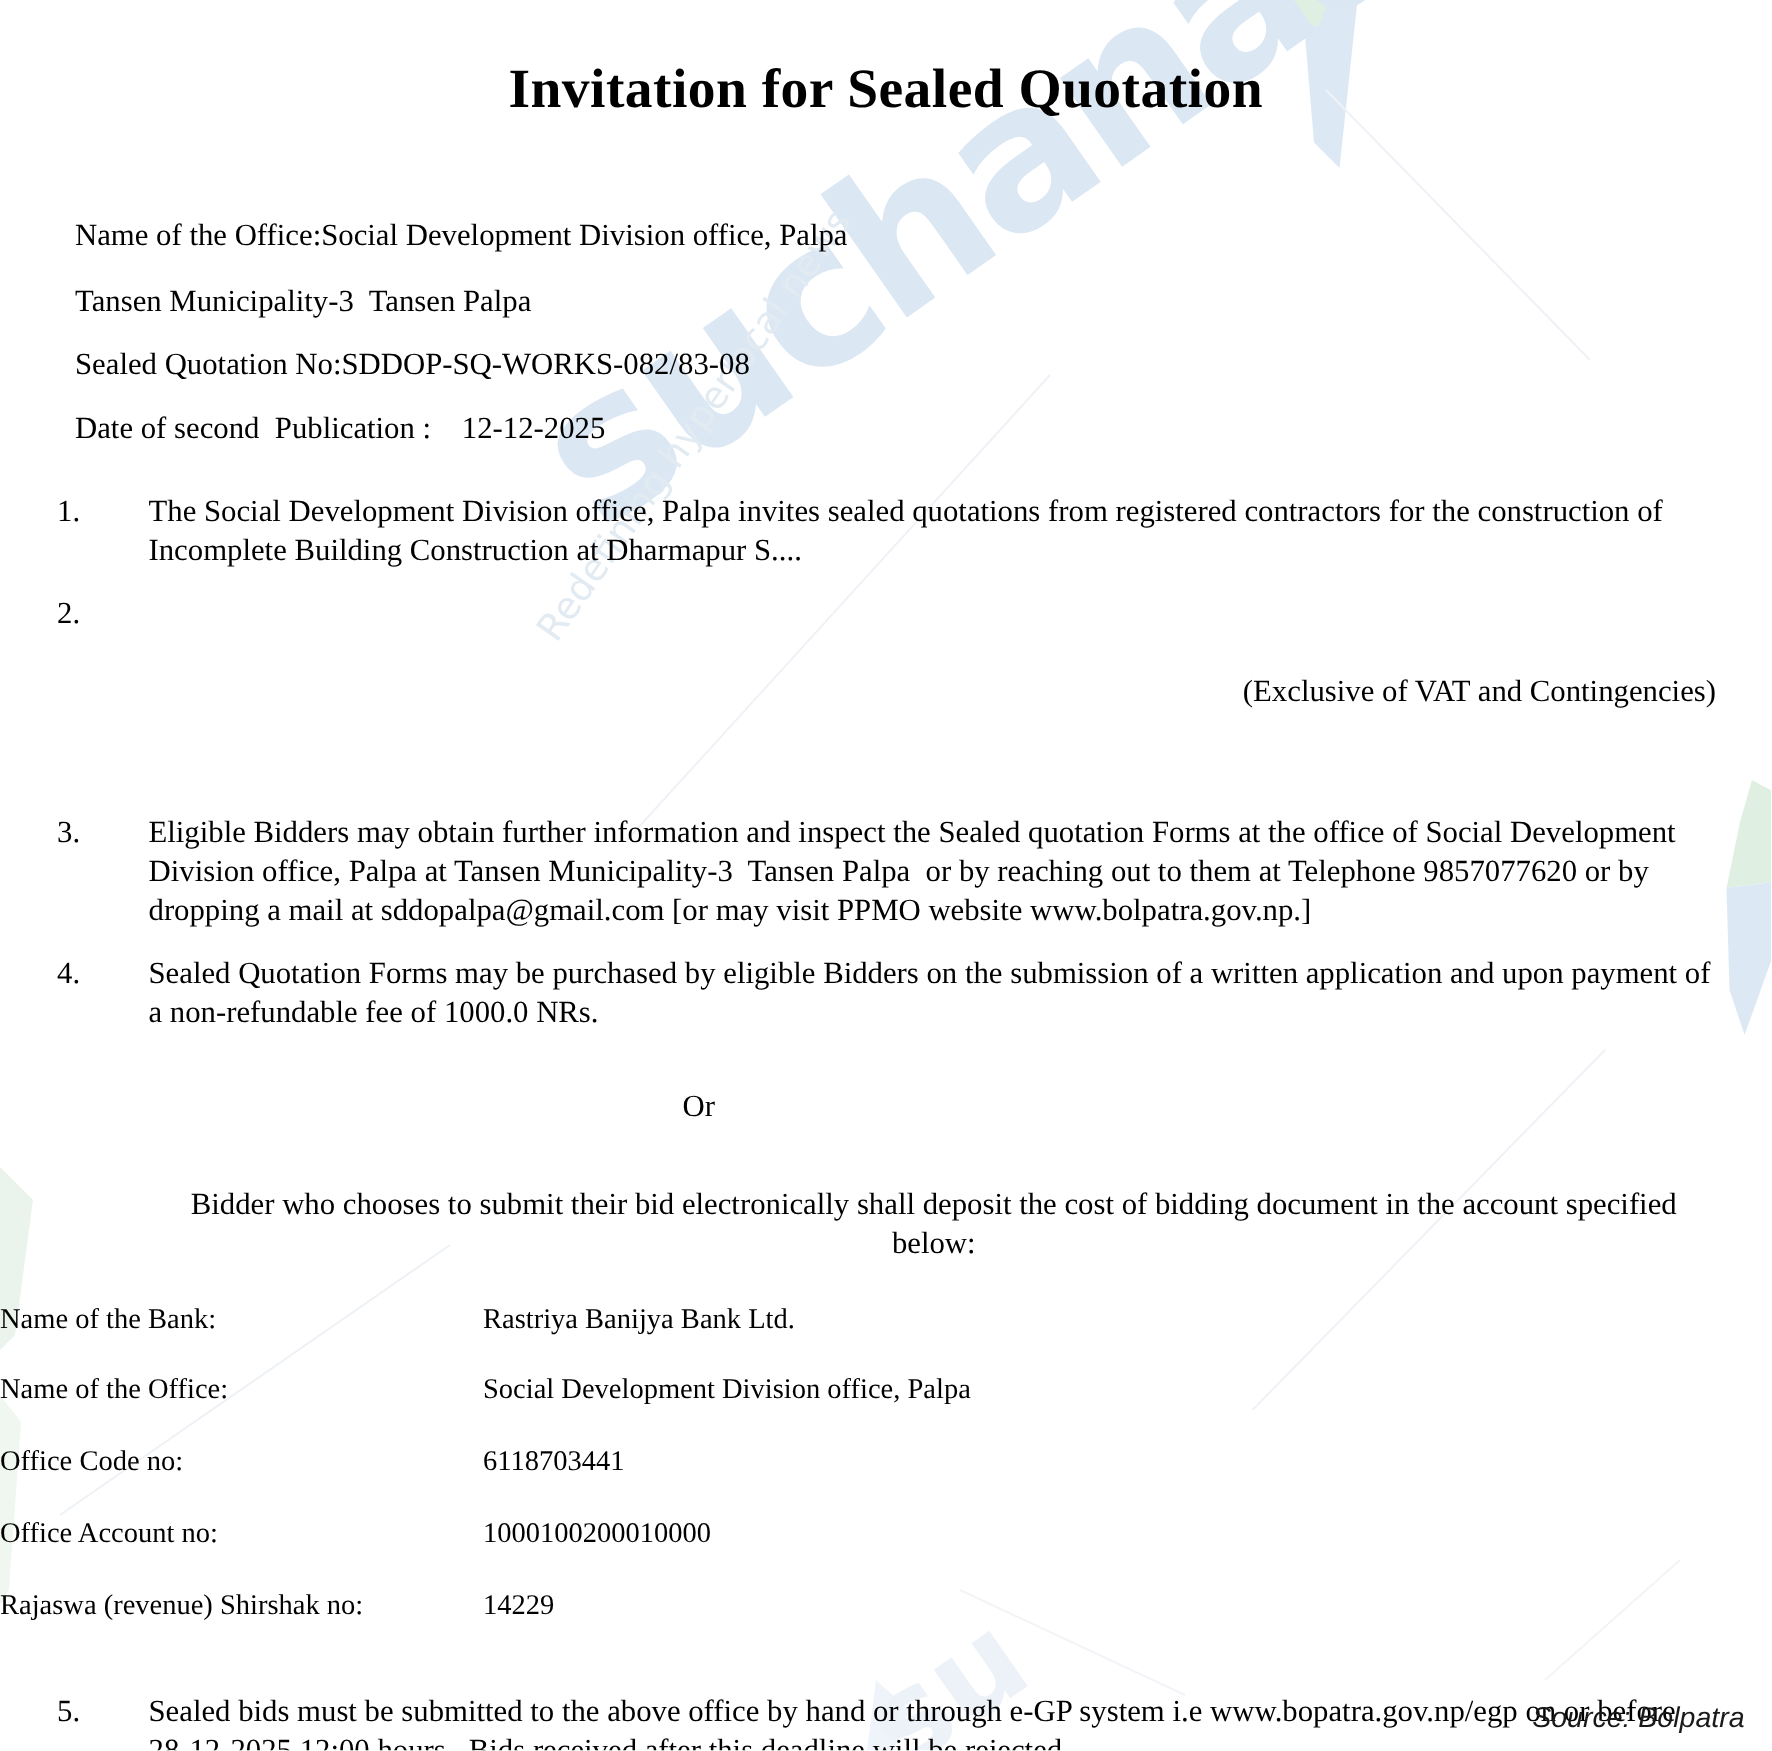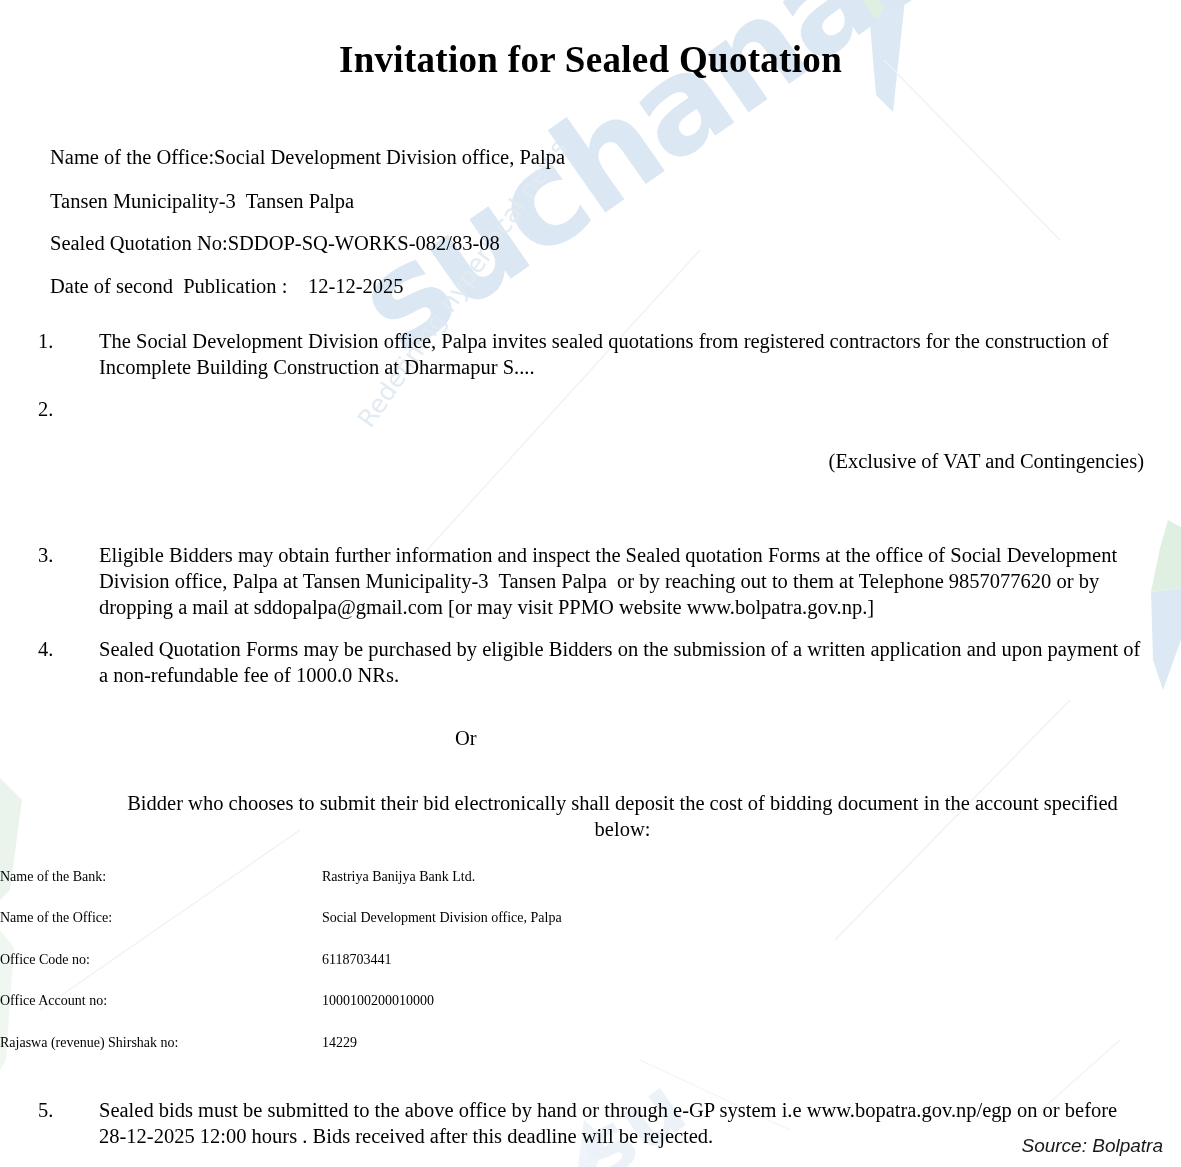--- a/index.html
+++ b/index.html
@@ -160,21 +160,21 @@
     text-align: center;
   }
 
   
   .bank-table {
     padding: 0 0 0 99px;
     margin: 0 0 22px 0;
     border-collapse: collapse;
   }
   .bank-table td {
-    font-size: 14px;
+    font-size: 19px;
     line-height: 1.25;
     padding: 0 0 24px 0;
     vertical-align: top;
     white-space: nowrap;
   }
   .bank-label { width: 322px; padding-right: 0; }
   .bank-value { }
 
   .footer-src {
     position: absolute;

